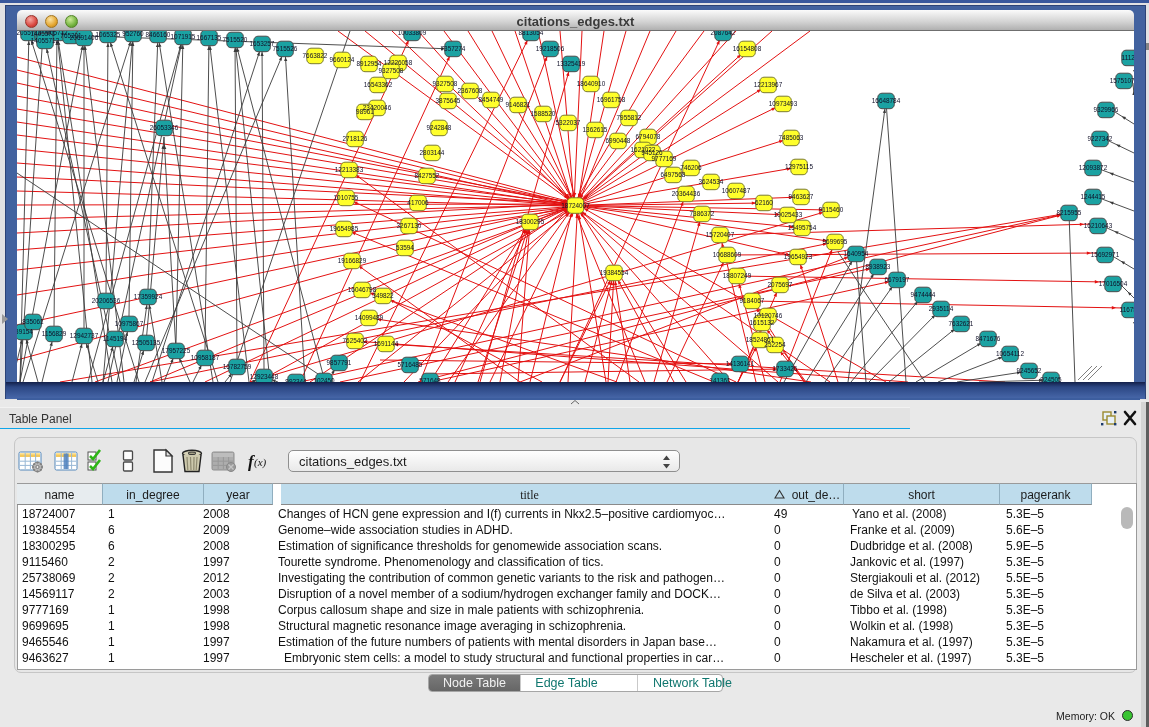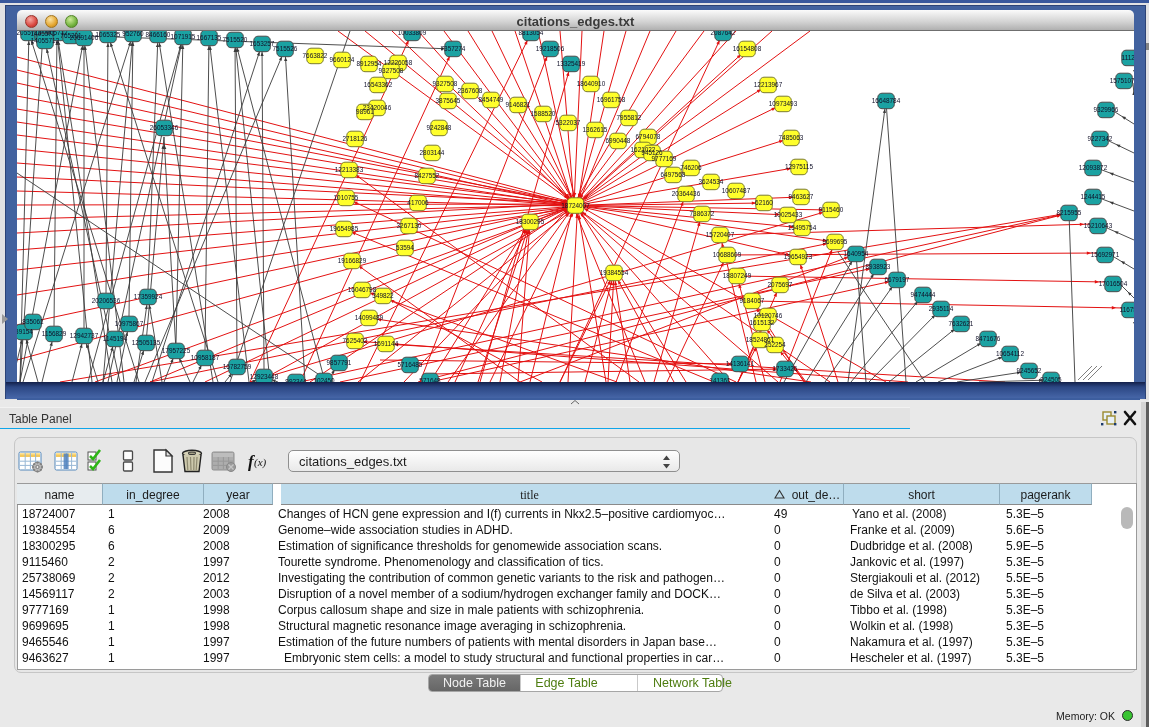--- a/index.html
+++ b/index.html
@@ -33,21 +33,21 @@
 .hcell { position:absolute; top:483px; height:22px; background:#bedcec;
   border-right:1px solid #90aebf; border-bottom:1px solid #8a8a8a; border-top:1px solid #9a9a9a;
   font-size:12px; color:#1c1c1c; text-align:center; line-height:22px; }
 .row { position:absolute; left:0; width:1137px; height:16px; font-size:12px; color:#111; }
 .row span { position:absolute; top:1px; white-space:nowrap; }
 #scrollthumb { left:1121px; top:507px; width:12px; height:22px; background:#b9b9b9; border-radius:6px; }
 
 #tabs { left:428px; top:674px; width:295px; height:18px; border-radius:4px;
   background:#fff; border:1px solid #a6a6a6; }
 .tab { position:absolute; top:0; height:16px; font-size:12.5px; text-align:center;
-  line-height:16px; color:#4d7c0f; }
+  line-height:16px; color:#0f766e; }
 #tab1 { left:0; width:91px; background:linear-gradient(#7b7b7b,#666);
   border-radius:3px 0 0 3px; color:#f2f2f2; }
 #tab2 { left:91px; width:92px; border-left:1px solid #c9c9c9; }
 #tab3 { left:183px; width:110px; border-left:1px solid #c9c9c9; }
 #memory { right:34px; top:710px; font-size:10.5px; color:#222; }
 #memdot { left:1122px; top:710px; width:11px; height:11px; border-radius:50%;
   background:#38c431; border:1px solid #2c2c2c; }
 #rightstrip1 { left:1141px; top:402px; width:5px; height:325px; background:#d4d4d4; }
 #rightstrip2 { left:1146px; top:402px; width:3px; height:325px; background:#5e5e5e; }
 </style></head>

